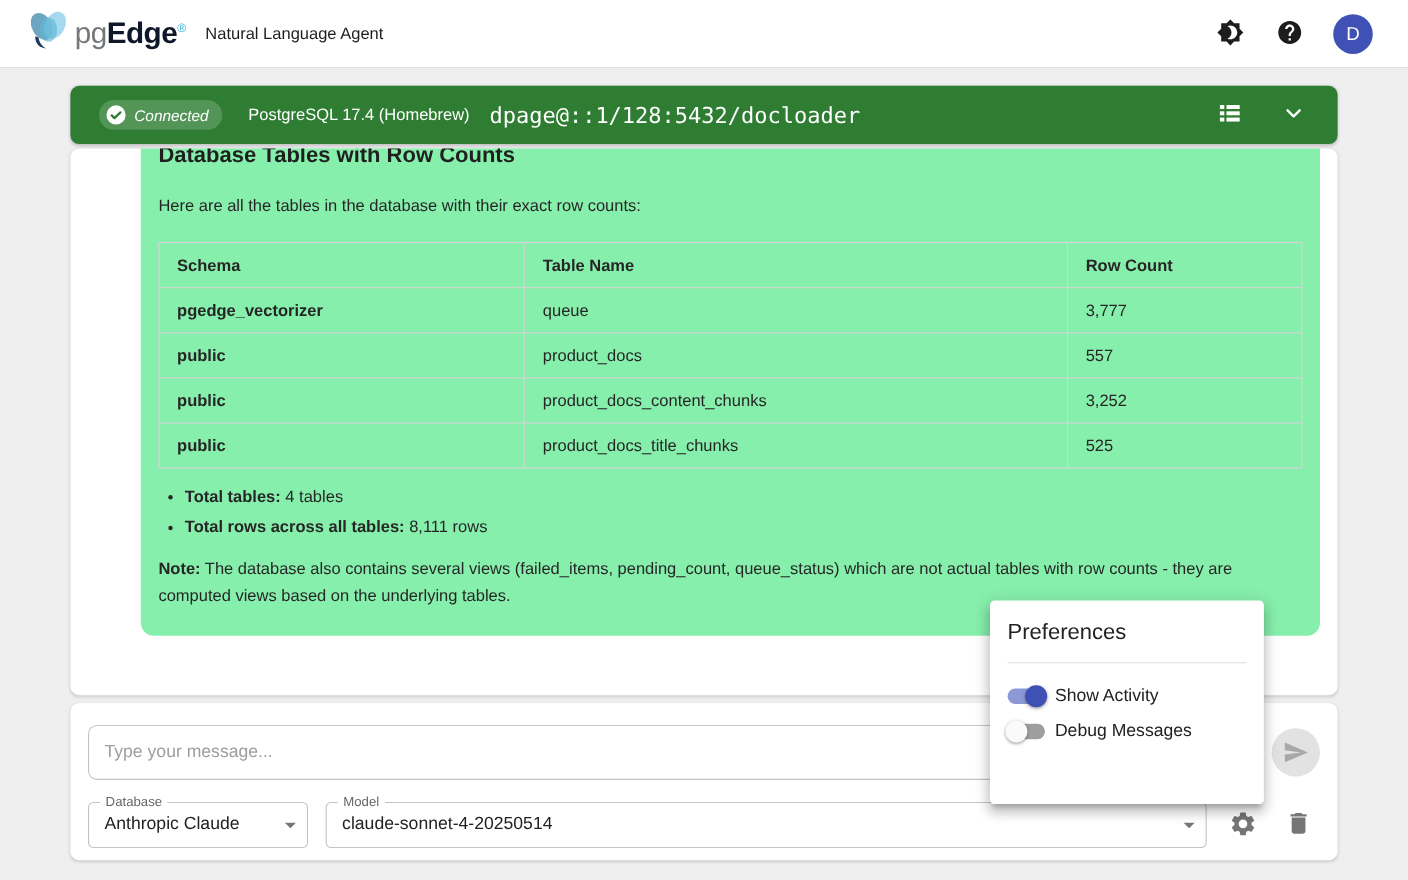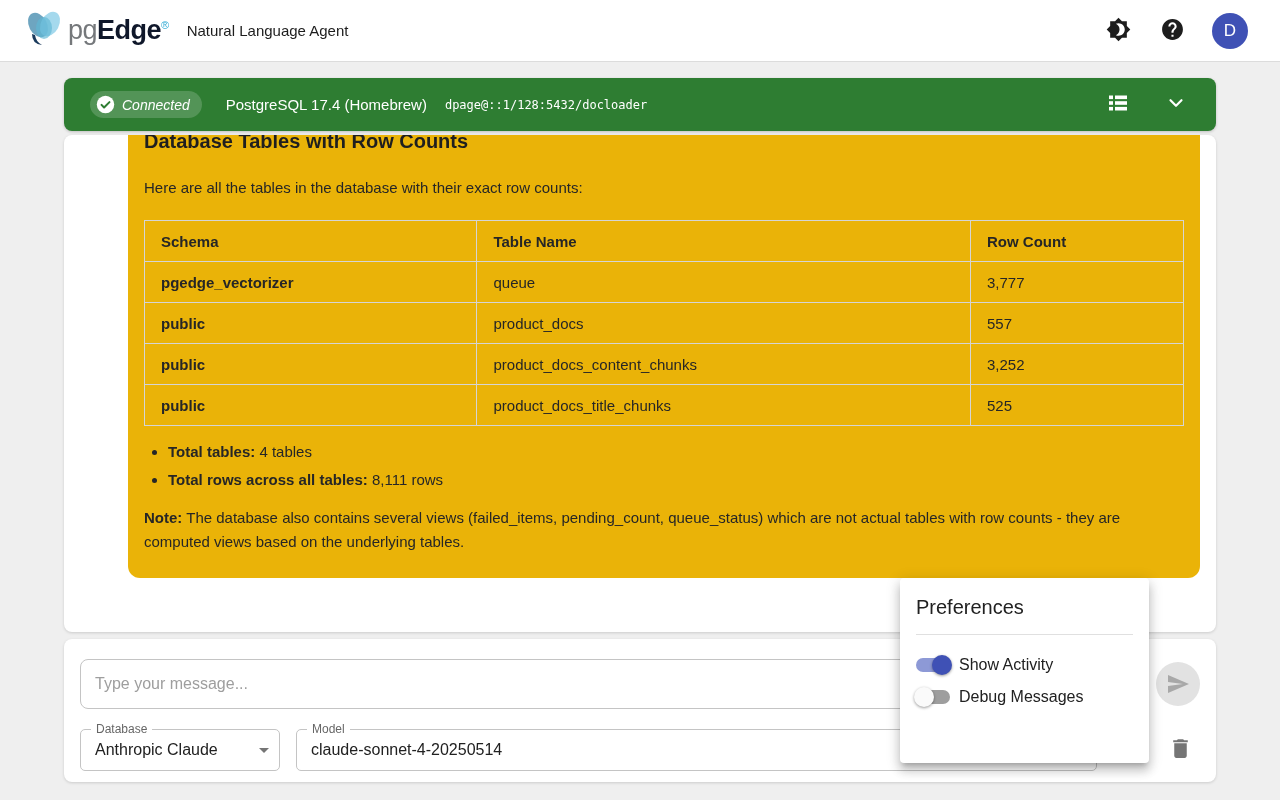--- a/index.html
+++ b/index.html
@@ -35,31 +35,31 @@
     position:absolute; left:64px; top:78px; width:1152px; height:53px;
     border-radius:8px; display:flex; align-items:center; padding:0 26px;
     box-shadow:0 1px 3px rgba(0,0,0,0.2);
   }
   .conn-badge {
     display:flex; align-items:center; gap:7px;
     background:rgba(255,255,255,0.18); border-radius:15px;
     padding:4px 12px 4px 6px; color:#fff; font-size:14px;font-style:italic;
   }
   .conn-server { color:#fff; font-size:15px; margin-left:24px; }
-  .conn-string { color:#fff; font-family:"DejaVu Sans Mono","Liberation Mono",monospace; font-size:12px; margin-left:18px; }
+  .conn-string { color:#fff; font-family:"DejaVu Sans Mono","Liberation Mono",monospace; font-size:20px; margin-left:18px; }
   .conn-actions { margin-left:auto; display:flex; align-items:center; gap:30px; }
   
   .chat-card {
     position:absolute; left:64px; top:135px; width:1152px; height:497px;
     background:#ffffff; border-radius:8px; overflow:hidden;
     box-shadow:0 1px 3px rgba(0,0,0,0.15);
   }
   .msg-bubble {
     margin:-24px 16px 0 64px;
-    background:#eab308; border-radius:12px;
+    background:#86efac; border-radius:12px;
     padding:16px 16px 24px 16px;
     font-size:15px; color:#262626;
   }
   .msg-heading { font-size:20px; line-height:28px; font-weight:bold; margin-bottom:22px; color:#1f1f1f; }
   .msg-intro { line-height:21px; margin-bottom:22px; }
   table.data-table { border-collapse:collapse; width:100%; }
   .data-table th, .data-table td {
     border:1px solid #d5d5d5; text-align:left;
     padding:10px 16px; height:41px; font-size:15px; font-weight:normal;
   }
@@ -106,21 +106,20 @@
   .model-select { flex:1; margin-left:16px; }
   .composer-iconbtn { width:40px; height:40px; background:none; border:none; display:flex; align-items:center; justify-content:center; cursor:pointer; }
   .gear-btn { margin-left:13px; }
   .trash-btn { margin-left:10px; }
   
   .prefs-popup {
     position:absolute; left:900px; top:546px; width:249px; height:185px;
     background:#ffffff; border-radius:4px; z-index:20;
     box-shadow:0 5px 5px -3px rgba(0,0,0,0.2), 0 8px 10px 1px rgba(0,0,0,0.14), 0 3px 14px 2px rgba(0,0,0,0.12);
     padding:18px 16px 13px 16px;
-    margin-top:32px;
   }
   .prefs-title { font-size:20px; color:#212121; font-weight:normal; }
   .prefs-divider { border:none; border-top:1px solid #e0e0e0; margin:15px 0 14px 0; }
   .toggle-row { display:flex; align-items:center; height:32px; cursor:pointer; }
   .toggle-label { font-size:16px; color:#212121; margin-left:9px; }
   .switch { position:relative; width:34px; height:20px; flex:0 0 auto; }
   .switch .track { position:absolute; left:0; top:3px; width:34px; height:14px; border-radius:7px; }
   .switch .thumb { position:absolute; top:0; width:20px; height:20px; border-radius:50%; box-shadow:0 1px 3px rgba(0,0,0,0.4); }
   .switch.on .track { background:#8d99d6; }
   .switch.on .thumb { right:-2px; background:#3f51b5; }

